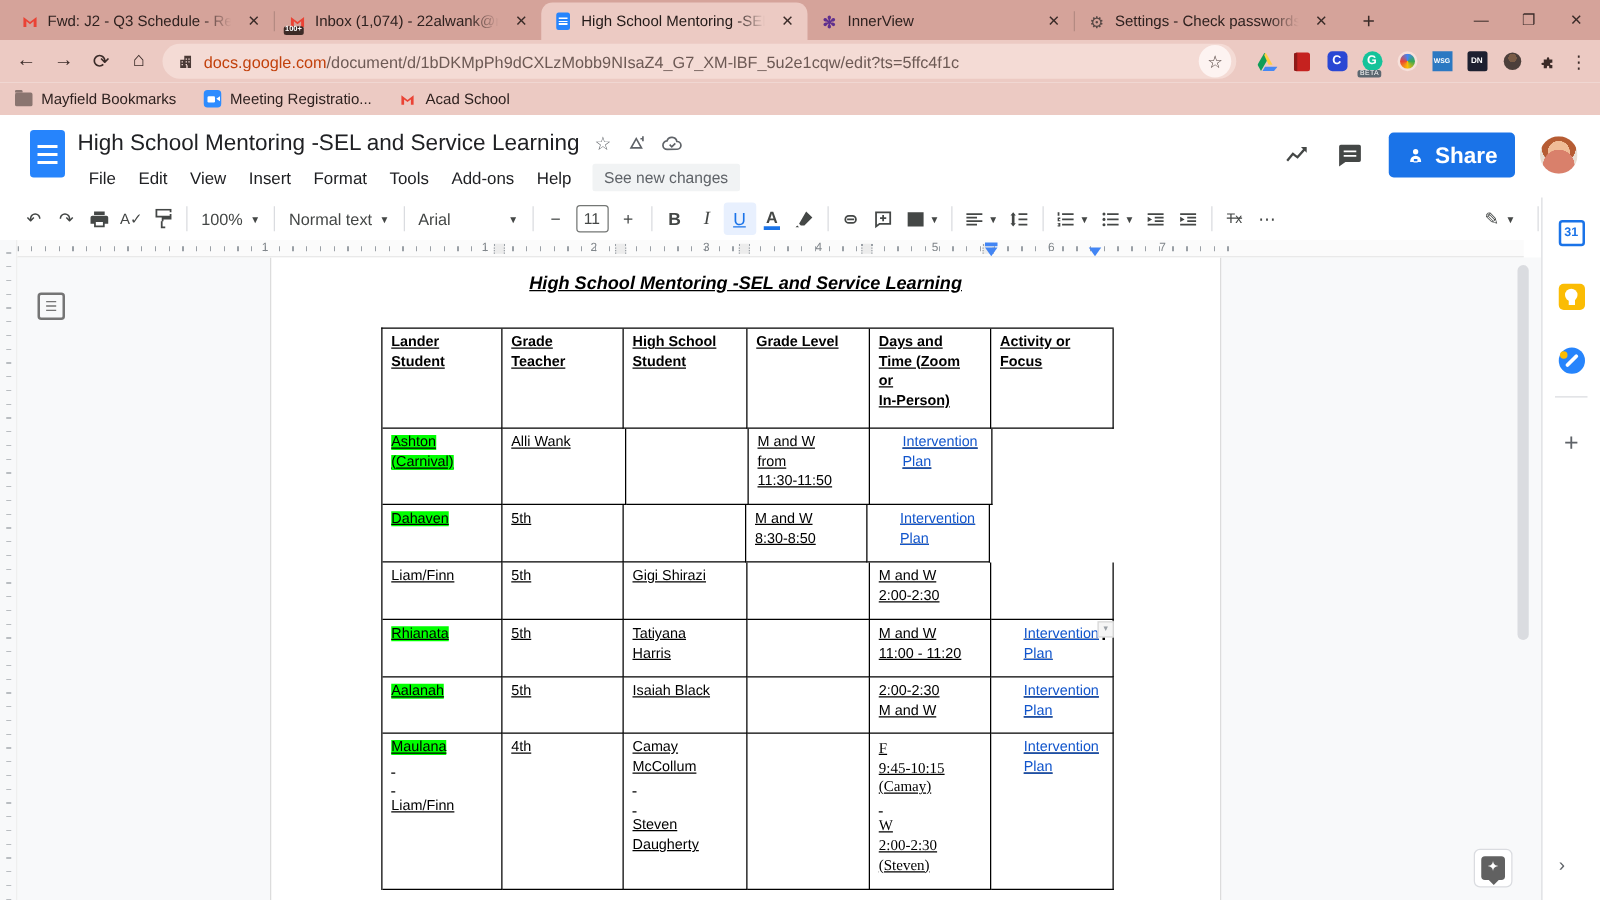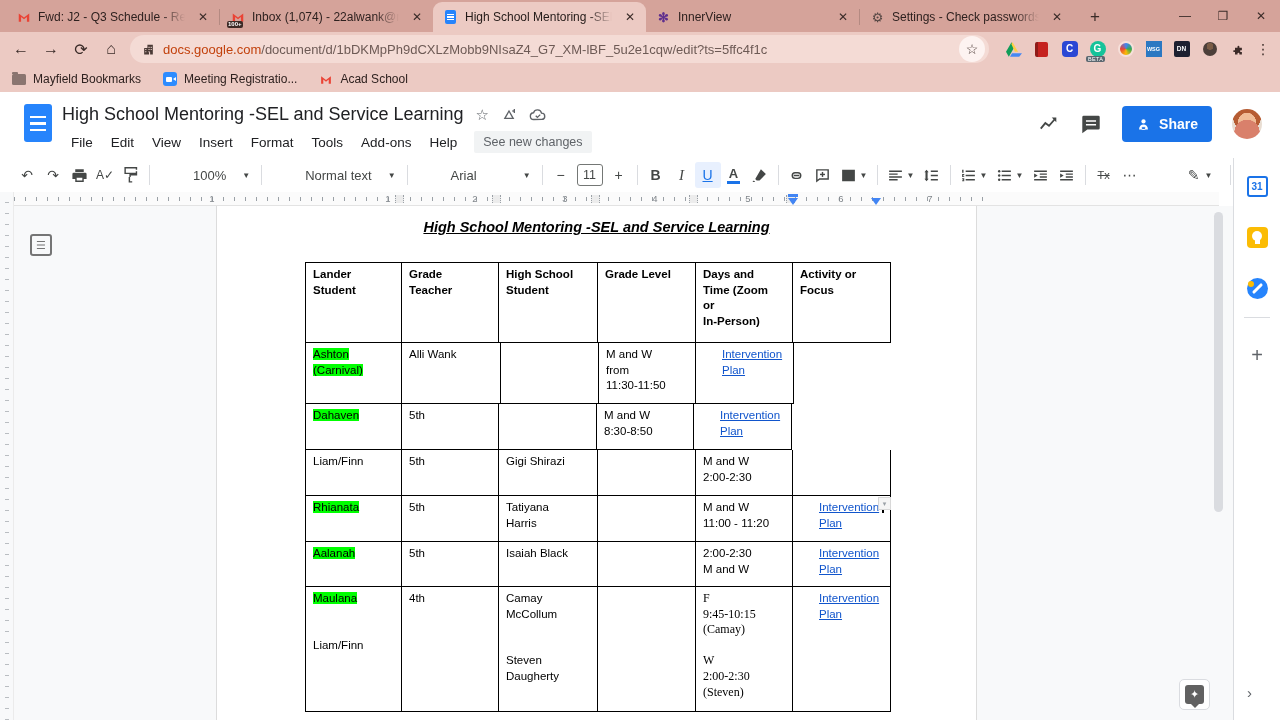--- a/index.html
+++ b/index.html
@@ -57,31 +57,31 @@
   #docslogo { left:24px; top:104px; width:28px; height:38px; background:#2684fc; border-radius:3px; }
   #docslogo:before { content:""; position:absolute; left:6px; top:12px; width:16px; height:16px;
     background:linear-gradient(#fff 0 2.5px,transparent 2.5px 6.5px,#fff 6.5px 9px,transparent 9px 13px,#fff 13px 15.5px,transparent 15.5px); }
   #doctitle-row { left:62px; top:104px; display:flex; align-items:center; gap:12px; font-size:18px; color:#202124; }
   .title-icons { color:#5f6368; font-size:15px; display:flex; gap:12px; align-items:center; }
   #menus { left:64px; top:131px; display:flex; align-items:center; gap:4px; font-size:13.5px; color:#202124; }
   .menu-item { padding:3px 7px; border-radius:3px; }
   #seenew { background:#f1f3f4; color:#5f6368; font-size:12.5px; padding:4px 9px; border-radius:2px; margin-left:6px; }
   #header-right { right:18px; top:106px; display:flex; align-items:center; gap:20px; }
   .hdr-icon { color:#444746; }
-  #sharebtn { background:#1a73e8; color:#fff; height:36px; border-radius:4px; display:flex; align-items:center; gap:8px; padding:0 14px; font-size:14px; font-weight:bold; }
+  #sharebtn { background:#1a73e8; color:#fff; height:36px; border-radius:4px; display:flex; align-items:center; gap:8px; padding:0 14px; font-size:18px; font-weight:bold; }
   #avatar { width:30px; height:30px; border-radius:50%;
     background: radial-gradient(circle at 50% 78%, #d9806b 0 45%, transparent 46%),
                 radial-gradient(circle at 50% 42%, #f0bc97 0 38%, transparent 39%),
                 radial-gradient(circle at 50% 28%, #b65c33 0 52%, #e8ddd2 53%); }
 
   
   #toolbar { left:0; top:158px; width:1280px; height:34px; background:#fff; display:flex; align-items:center; padding:0 14px; color:#444746; }
   .tbtn { min-width:26px; height:26px; display:flex; align-items:center; justify-content:center; font-size:14px; border-radius:3px; color:#444746; }
   .tsep { width:1px; height:20px; background:#dadce0; margin:0 5px; }
-  .tsel { display:flex; align-items:center; gap:16px; font-size:13px; padding:0 6px; height:26px;margin-left:32px; }
+  .tsel { display:flex; align-items:center; gap:6px; font-size:13px; padding:0 6px; height:26px; }
   .carr { font-size:8px; color:#444746; }
   .fontsize-box { width:26px; height:22px; border:1px solid #747775; border-radius:3px; text-align:center; line-height:20px; font-size:12.5px; margin:0 3px; }
   .bold-b { font-weight:bold; font-size:14px; }
   .ital-i { font-style:italic; font-family:"Liberation Serif",serif; font-size:15px; }
   .underline-u { text-decoration:underline; color:#1a73e8; background:#e8f0fe; }
   .color-a { font-size:13px; font-weight:bold; line-height:1; display:flex; flex-direction:column; align-items:center; gap:1px; }
   .color-a .bar { width:13px; height:3px; background:#1a73e8; }
   .strike-tx { text-decoration:line-through; font-size:11px; }
   #toolbar-right { margin-left:auto; display:flex; align-items:center; gap:4px; }
   svg.ticon { width:17px; height:17px; fill:#444746; }
@@ -96,21 +96,21 @@
   .ind-bar { position:absolute; width:10px; height:3px; background:#4285f4; top:2px; }
   #vruler { left:0; top:192px; width:14px; height:528px; background:#f8f9fa; border-right:1px solid #ebebeb;
     background-image:repeating-linear-gradient(to bottom,transparent 0 10px,#b9bdc1 10px 11px); background-size:4px 100%; background-position:5px 0; background-repeat:no-repeat; }
 
   
   #canvas { left:14px; top:206px; width:1219px; height:514px; background:#f8f9fa; overflow:hidden; }
   #page { position:absolute; left:202px; top:0; width:761px; height:514px; background:#fff; border-left:1px solid #dcdcdc; border-right:1px solid #dcdcdc; }
   #doc-title { margin-top:13px; text-align:center; font-size:14.5px; font-weight:bold; font-style:italic; text-decoration:underline; color:#000; }
   #doc-table { position:absolute; left:88px; top:56px; border-top:1px solid #000; border-left:1px solid #000; }
   .tr { display:flex; }
-  .td { border-right:1px solid #000; border-bottom:1px solid #000; padding:4px 6px 0 7px; font-size:11.5px; color:#000; position:relative; }
+  .td { border-right:1px solid #000; border-bottom:1px solid #000; padding:4px 6px 0 7px; font-size:11.5px; color:#000; position:relative;text-decoration:underline; }
   .th { font-weight:bold; }
   .cline { line-height:15.6px; white-space:nowrap; }
   .cline.serif { font-family:"Liberation Serif",serif; font-size:12px; }
   .hl { background:#00ff00; }
   .doclink { color:#1155cc; text-decoration:underline;margin-left:19px; }
   .caret { display:inline-block; width:1.5px; height:12px; background:#000; margin-left:3px; vertical-align:-2px; }
   .cellmenu { position:absolute; top:1px; right:-1px; width:13px; height:13px; background:#f5f5f5; border:1px solid #d8d8d8; color:#9aa0a6; font-size:7px; text-align:center; line-height:11px; }
   #outline-btn { position:absolute; left:16px; top:28px; width:22px; height:22px; border:2px solid #757575; border-radius:3px; display:flex; align-items:center; justify-content:center; color:#757575; font-size:11px; }
   #scrollthumb { position:absolute; left:1200px; top:6px; width:9px; height:300px; background:#dadce0; border-radius:5px; }
   #explore-btn { position:absolute; left:1165px; top:473px; width:31px; height:31px; background:#fff; border:1px solid #dadce0; border-radius:5px; display:flex; align-items:center; justify-content:center; }

